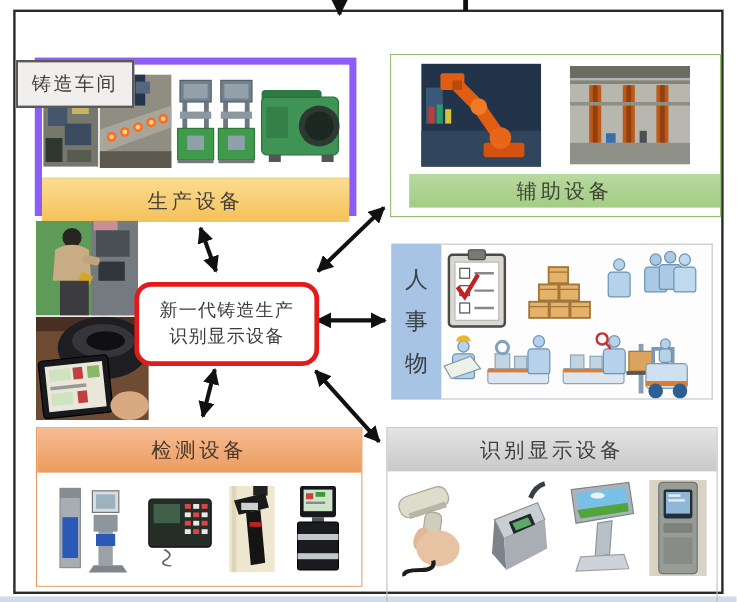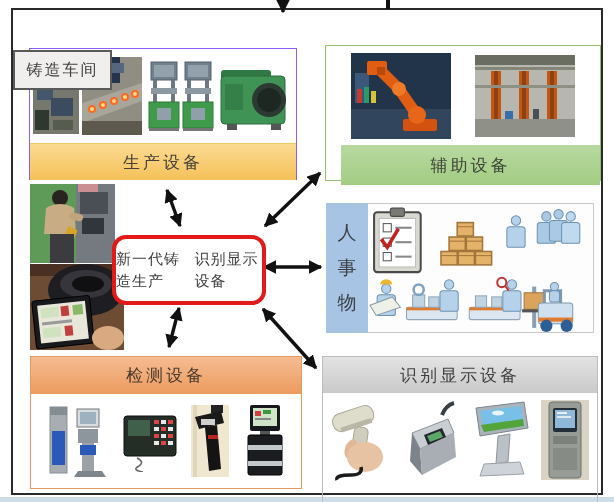--- a/index.html
+++ b/index.html
@@ -13,28 +13,28 @@
     border:2px solid #5a5a5a;display:flex;align-items:center;justify-content:center;
     font-size:16px;color:#404040;letter-spacing:2px;z-index:5;margin-top:43px;}
 
   .group{position:absolute;box-sizing:border-box;z-index:2;}
   .imgrow{display:flex;align-items:center;justify-content:space-evenly;background:#fff;box-sizing:border-box;}
   .photo{flex:none;line-height:0;}
   .photo svg{display:block;}
   .bar{display:flex;align-items:center;justify-content:center;font-size:17px;letter-spacing:3px;color:#45413a;box-sizing:border-box;}
 
   
-  .g-production{left:29px;top:48px;width:268px;height:132px;border:1px solid #8b5cf6;}
+  .g-production{left:29px;top:48px;width:268px;height:132px;border:6px solid #8b5cf6;}
   .g-production .imgrow{height:95px;border-bottom:1px solid #e9cb62;}
   .bar-production{height:36px;background:linear-gradient(#fbdb92,#f5c158);}
 
   
   .g-auxiliary{left:325px;top:45px;width:276px;height:136px;border:1px solid #94bf75;}
   .g-auxiliary .imgrow{height:99px;}
-  .bar-auxiliary{height:40px;background:linear-gradient(#b7d9a0,#a3cc83);color:#3c4434;margin-left:15px;}
+  .bar-auxiliary{height:28px;background:linear-gradient(#b7d9a0,#a3cc83);color:#3c4434;margin-left:15px;}
 
   
   .g-people{left:326px;top:203px;width:268px;height:130px;display:flex;}
   .people-strip{flex:none;width:42px;background:#a7c4e4;display:flex;flex-direction:column;
     align-items:center;justify-content:center;gap:9px;font-size:19px;color:#3c4248;}
   .people-art{flex:1;background:#fdfdfd;border:1px solid #c9c9c9;border-left:none;line-height:0;}
 
   
   .g-detection{left:30px;top:356px;width:272px;height:133px;border:1px solid #e59a62;}
   .bar-detection{height:37px;background:linear-gradient(#f6bb92,#ec9c5e);color:#4a3a2c;text-align:center;}
@@ -45,21 +45,21 @@
   .bar-display{height:36px;background:linear-gradient(#e3e3e3,#c9c9c9);color:#3f3f3f;}
   .g-display .imgrow{height:93px;}
 
   
   .side-photo{position:absolute;line-height:0;z-index:2;}
   .sp1{left:30px;top:184px;}
   .sp2{left:30px;top:264px;}
 
   
   .center-box{position:absolute;left:112px;top:235px;width:146px;height:62px;background:#fff;
-    border:4px solid #e21a1a;border-radius:14px;display:flex;flex-direction:row;
+    border:4px solid #e21a1a;border-radius:14px;display:flex;flex-direction:column;
     align-items:center;justify-content:center;z-index:4;font-size:15px;color:#3d3d3d;
     letter-spacing:1px;line-height:1.45;}
 
   .arrows{position:absolute;left:0;top:0;width:614px;height:502px;z-index:3;pointer-events:none;}
 
   .bottom-strip{position:absolute;left:0;top:497px;width:614px;height:5px;background:#cfdde8;}
 </style>
 </head>
 <body>
 

